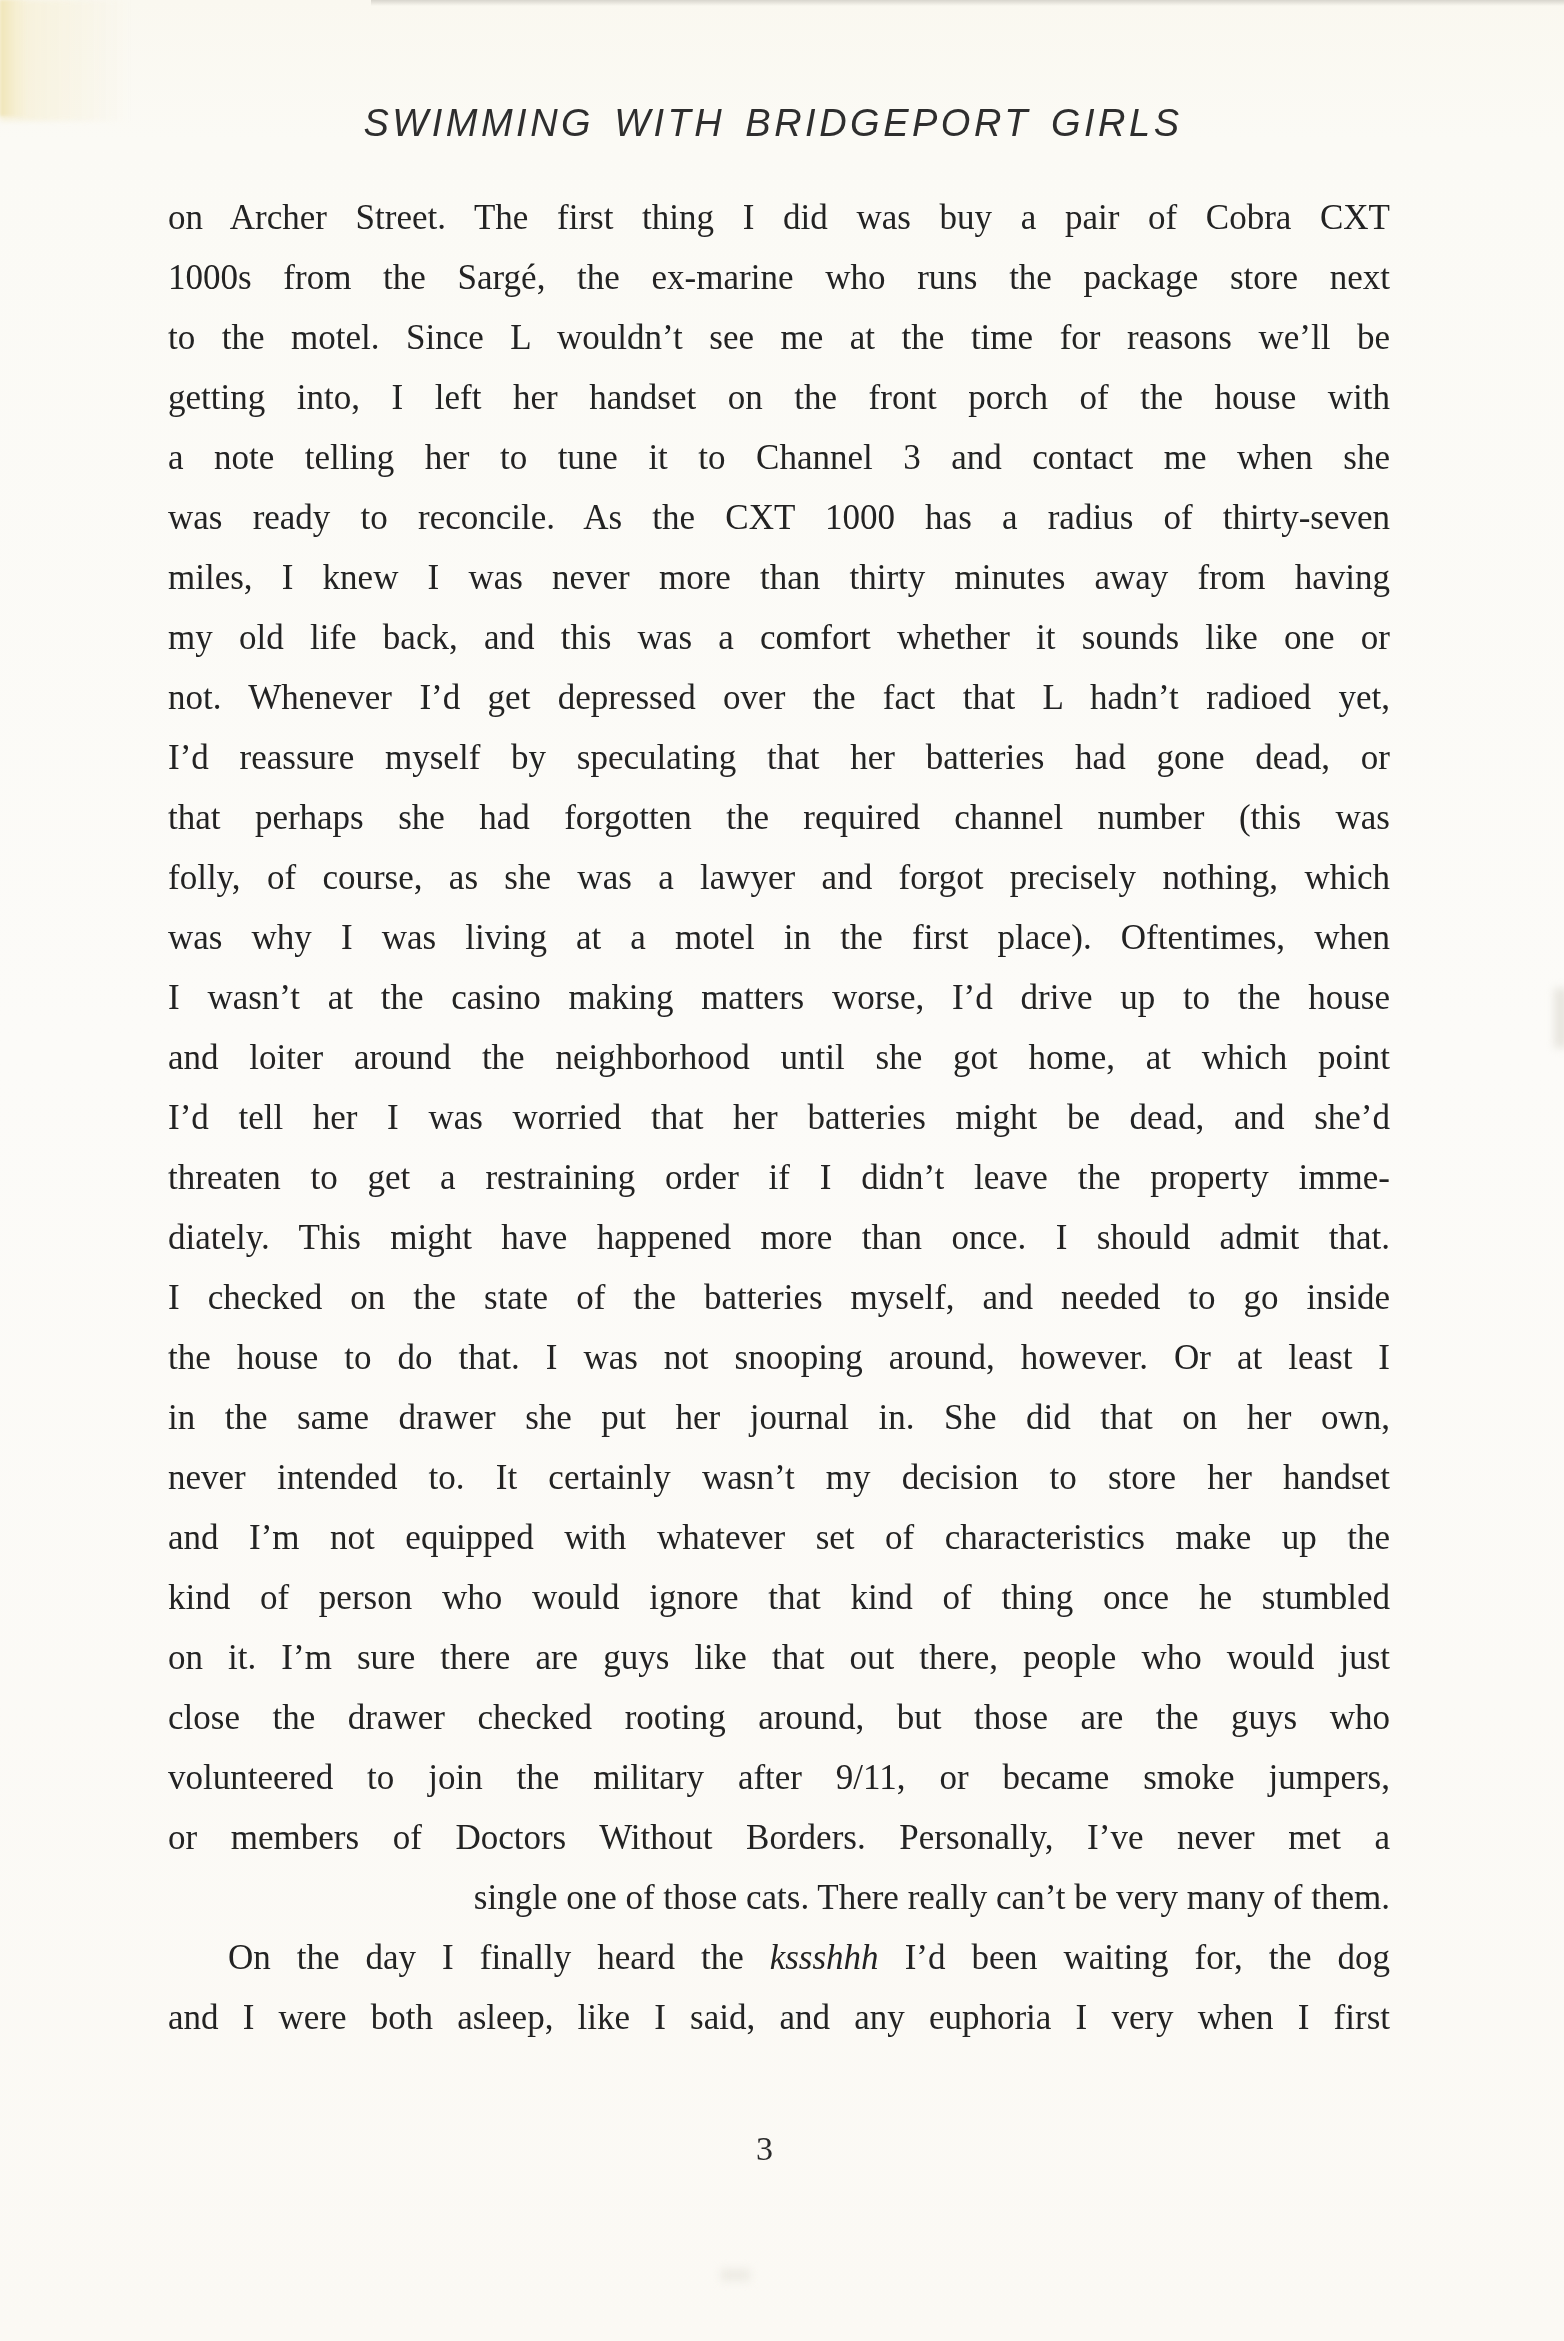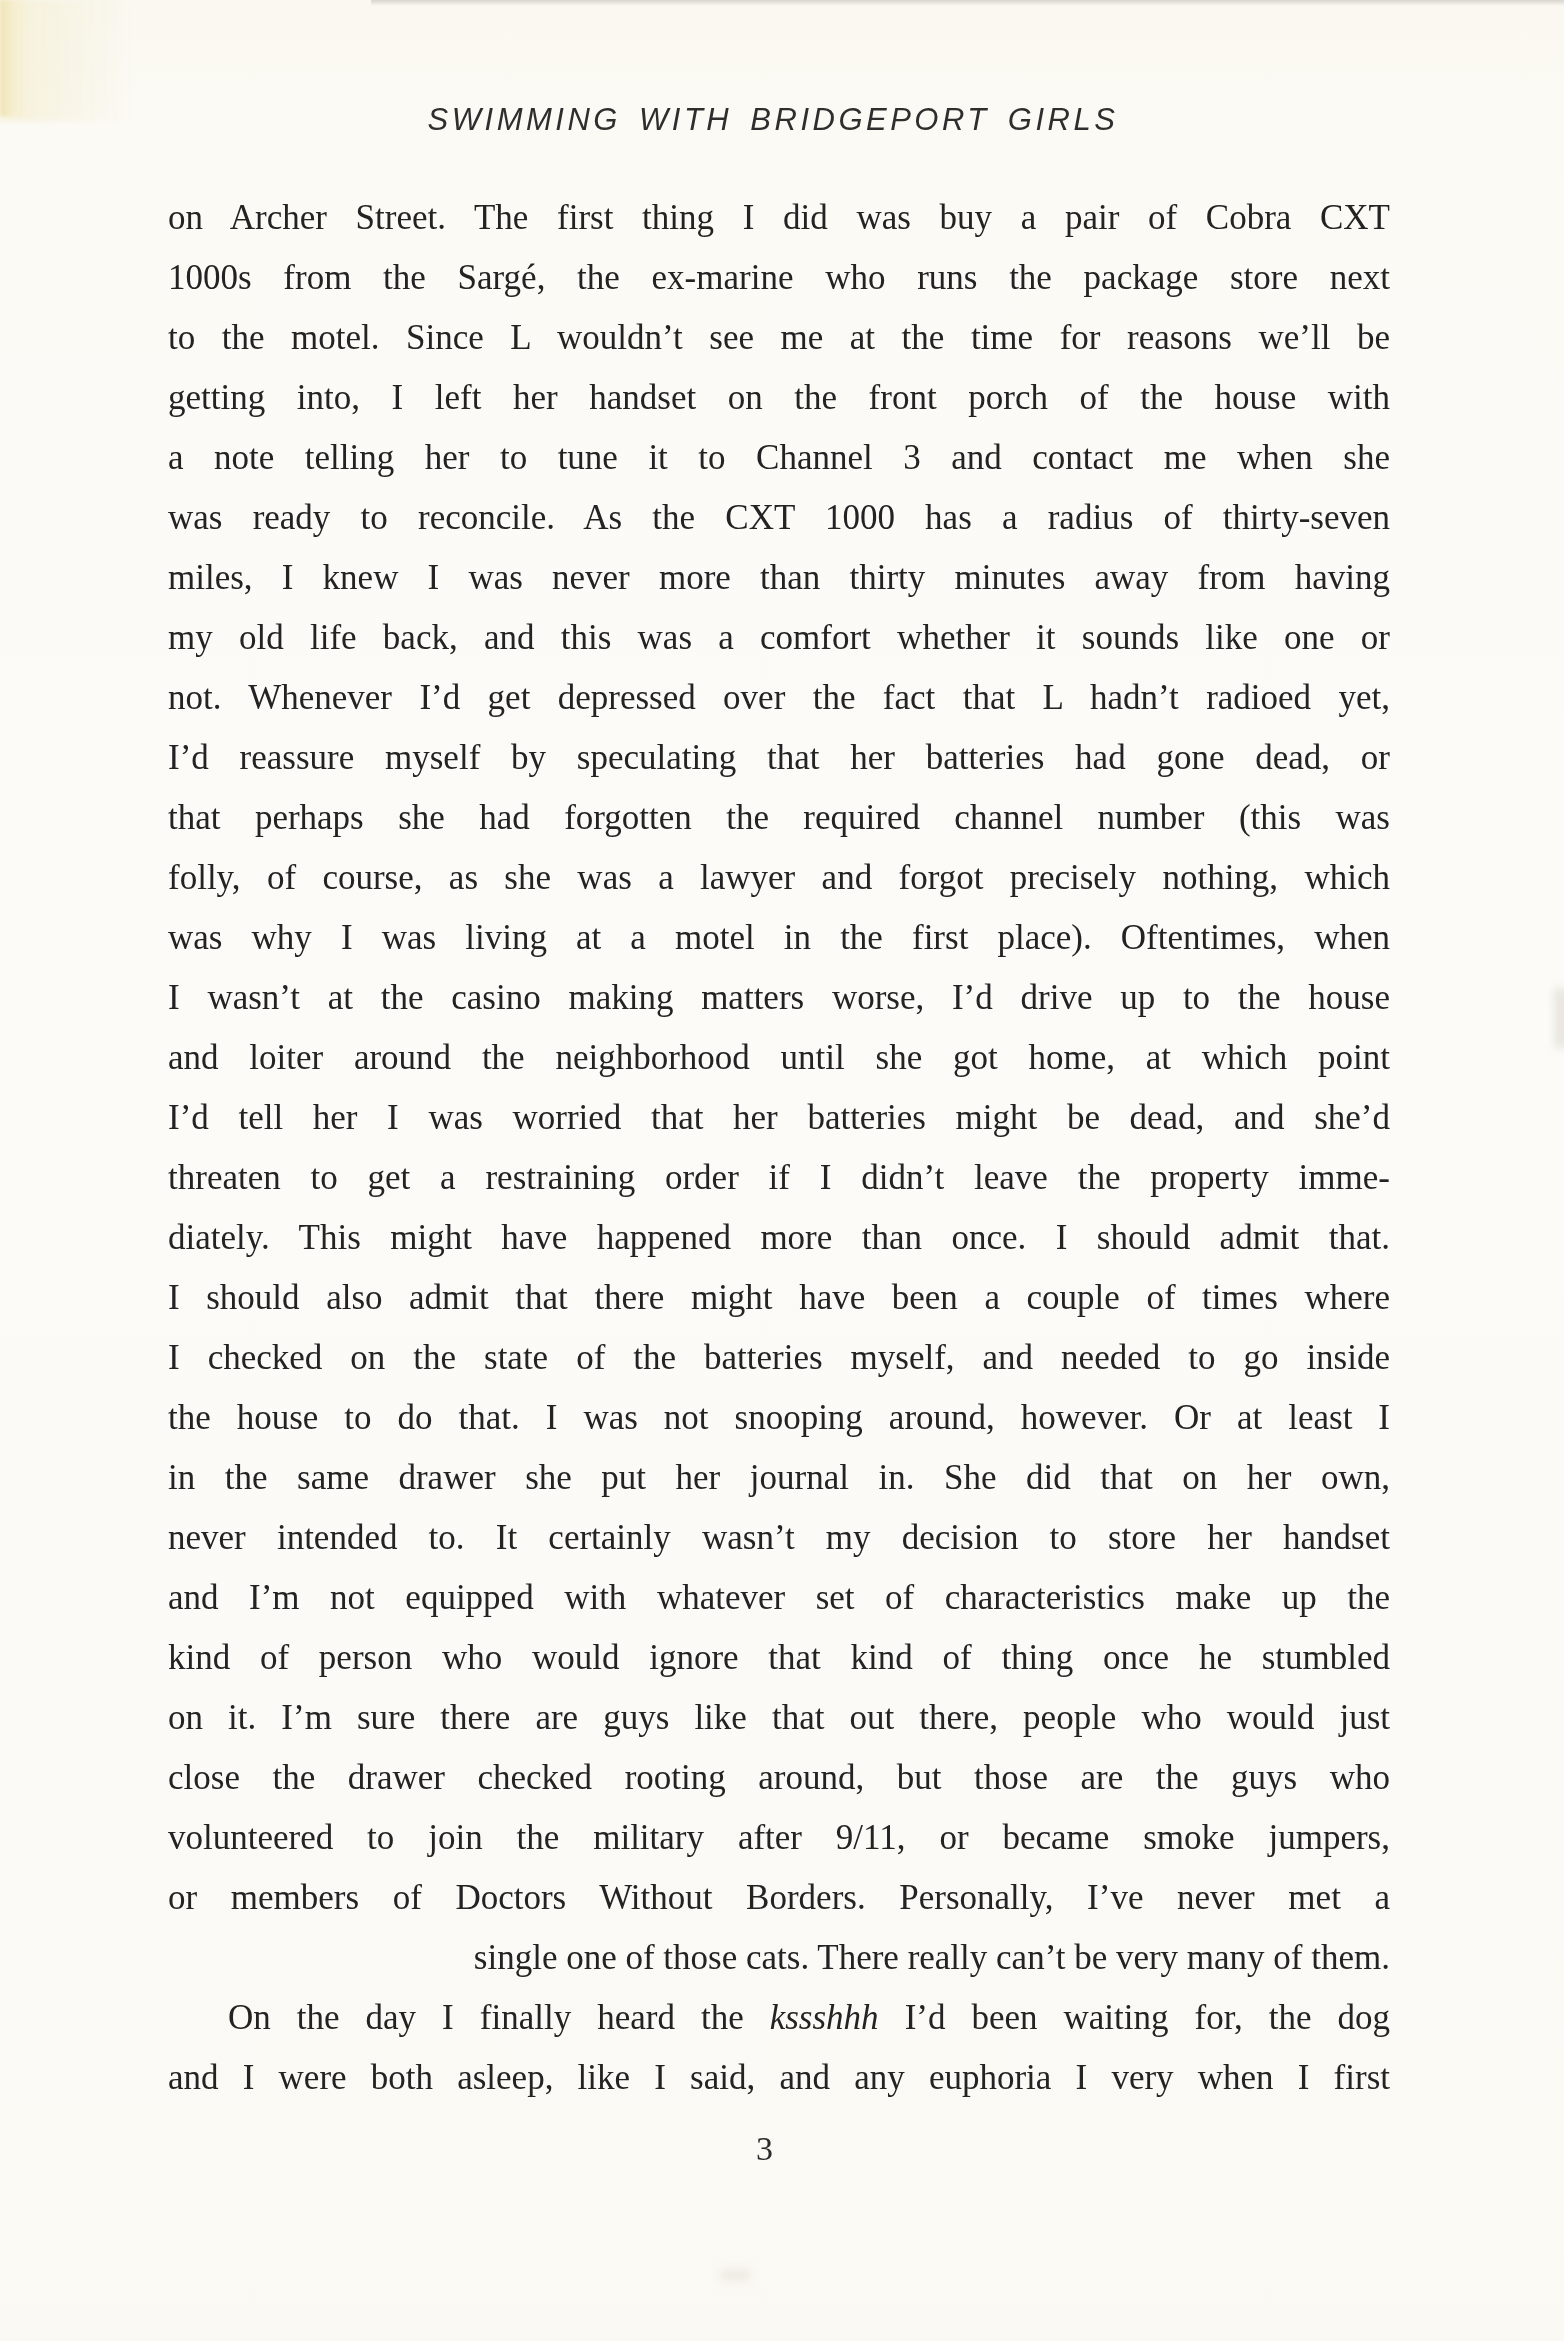--- a/index.html
+++ b/index.html
@@ -35,21 +35,21 @@
   .smudge-bottom {
     position: absolute; left: 721px; top: 2269px; width: 29px; height: 12px;
     background: #edebe4; filter: blur(4.3px);
   }
 
   .running-header {
     position: absolute; top: 102px; left: 0; right: 18px;
     text-align: center;
     font-family: "Liberation Sans", "DejaVu Sans", sans-serif;
     font-style: italic;
-    font-size: 31px;
+    font-size: 38px;
     letter-spacing: 3.5px;
     word-spacing: 6px;
     color: #2e2e2e;
   }
 
   .body-text {
     position: absolute; top: 188px; left: 168px; width: 1222px;
     color: #232323;
     font-size: 35px;
   }
@@ -97,21 +97,20 @@
       <div class="line just"><span>not. Whenever I’d get depressed over the fact that L hadn’t radioed yet,</span></div>
       <div class="line just"><span>I’d reassure myself by speculating that her batteries had gone dead, or</span></div>
       <div class="line just"><span>that perhaps she had forgotten the required channel number (this was</span></div>
       <div class="line just"><span>folly, of course, as she was a lawyer and forgot precisely nothing, which</span></div>
       <div class="line just"><span>was why I was living at a motel in the first place). Oftentimes, when</span></div>
       <div class="line just"><span>I wasn’t at the casino making matters worse, I’d drive up to the house</span></div>
       <div class="line just"><span>and loiter around the neighborhood until she got home, at which point</span></div>
       <div class="line just"><span>I’d tell her I was worried that her batteries might be dead, and she’d</span></div>
       <div class="line just"><span>threaten to get a restraining order if I didn’t leave the property imme-</span></div>
       <div class="line just"><span>diately. This might have happened more than once. I should admit that.</span></div>
-      <div class="line just"><span>I should also admit that there might have been a couple of times where</span></div>
       <div class="line just"><span>I checked on the state of the batteries myself, and needed to go inside</span></div>
       <div class="line just"><span>the house to do that. I was not snooping around, however. Or at least I</span></div>
       <div class="line just"><span>in the same drawer she put her journal in. She did that on her own,</span></div>
       <div class="line just"><span>never intended to. It certainly wasn’t my decision to store her handset</span></div>
       <div class="line just"><span>and I’m not equipped with whatever set of characteristics make up the</span></div>
       <div class="line just"><span>kind of person who would ignore that kind of thing once he stumbled</span></div>
       <div class="line just"><span>on it. I’m sure there are guys like that out there, people who would just</span></div>
       <div class="line just"><span>close the drawer checked rooting around, but those are the guys who</span></div>
       <div class="line just"><span>volunteered to join the military after 9/11, or became smoke jumpers,</span></div>
       <div class="line just"><span>or members of Doctors Without Borders. Personally, I’ve never met a</span></div>

